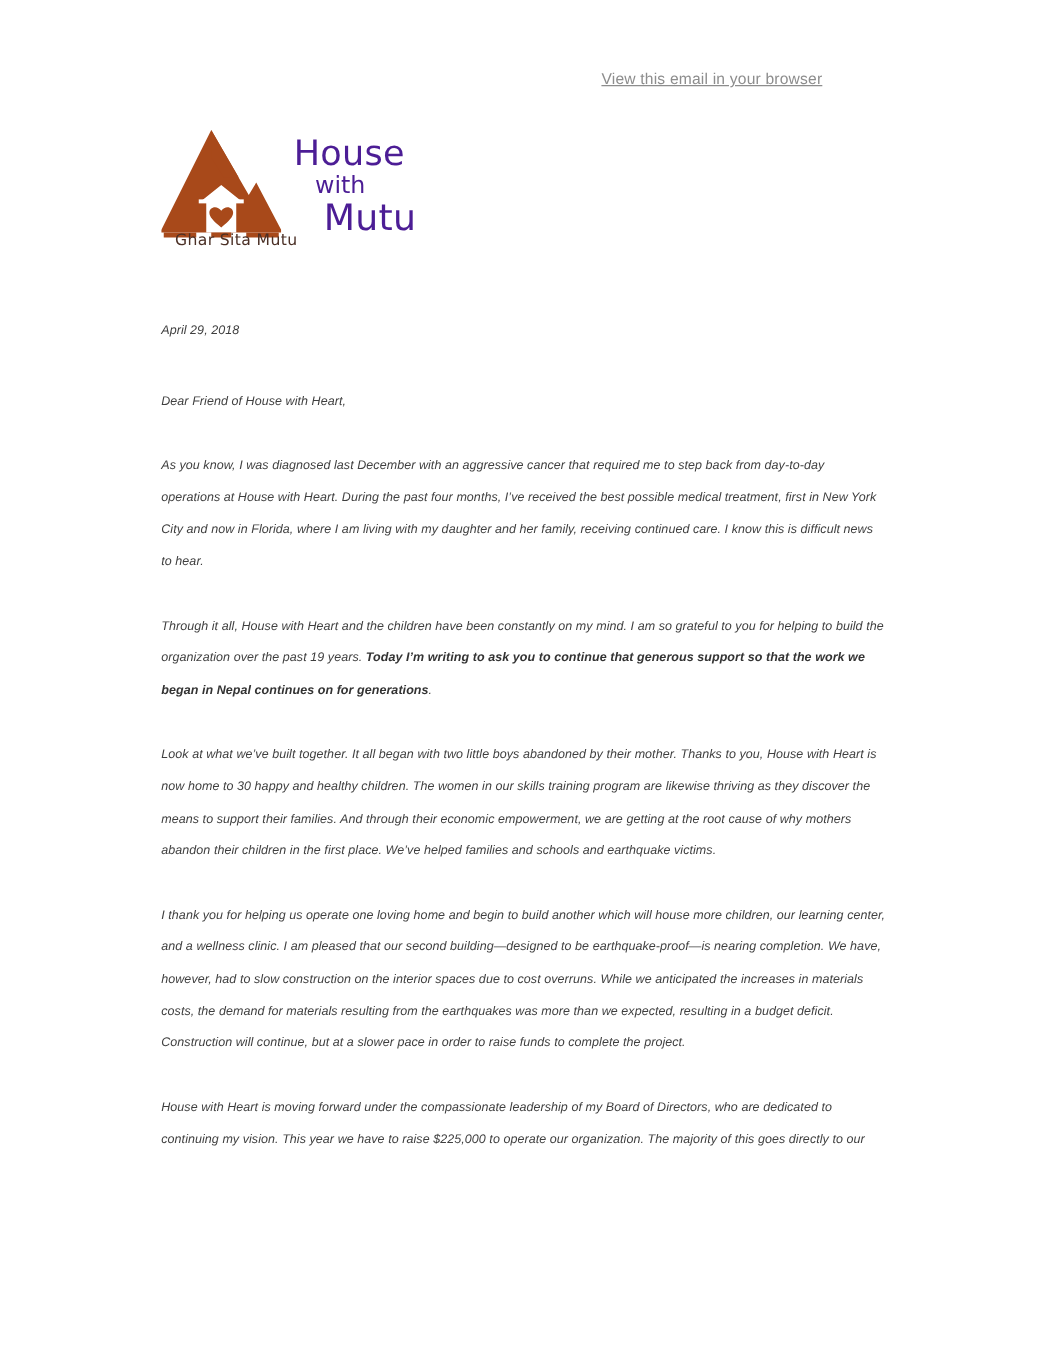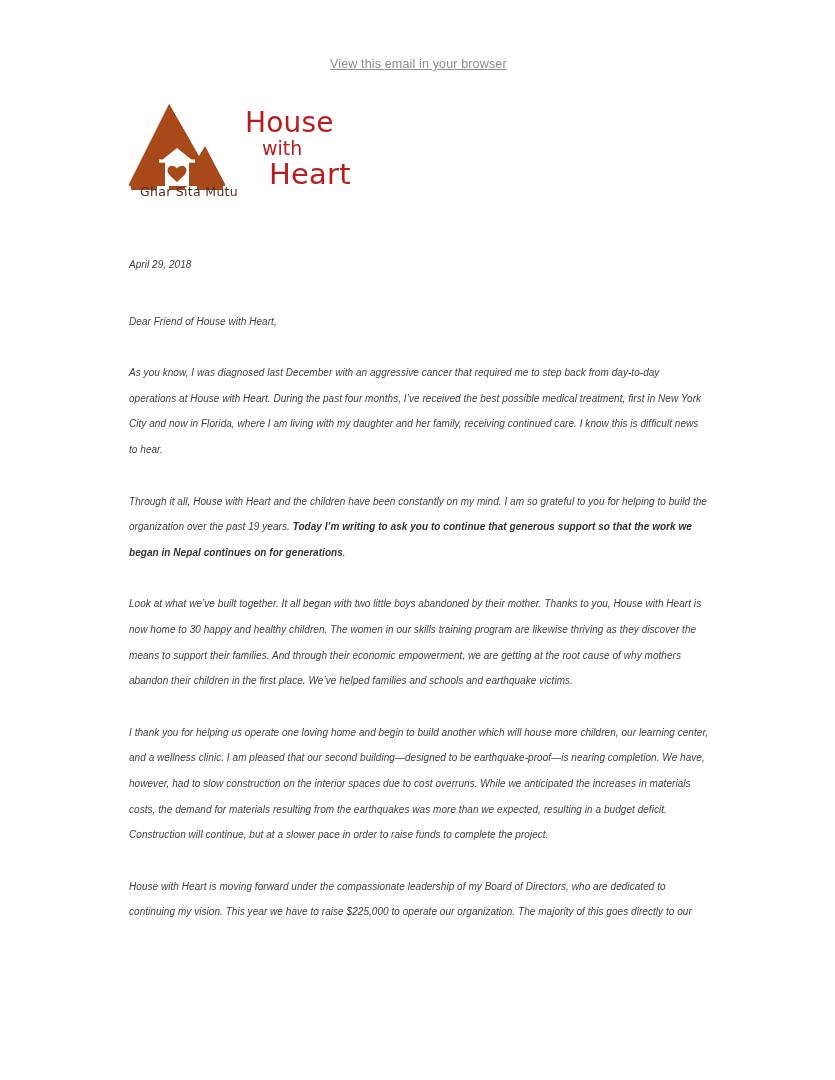--- a/index.html
+++ b/index.html
@@ -22,21 +22,21 @@
     position: relative;
     background: #ffffff;
   }
 
   
   .preheader {
     position: absolute;
     top: 54px;
     left: 0;
     width: 809px;
-    text-align: left;
+    text-align: center;
   }
   .preheader-link {
     display: inline-block;
     margin-left: 330px;
     font-size: 12.5px;
     line-height: 16px;
     color: #8d8d8d;
     text-decoration: underline;
     letter-spacing: 0.15px;
     cursor: pointer;
@@ -52,24 +52,24 @@
   }
   .logo-mark {
     position: absolute;
     left: 0;
     top: 0;
     width: 96px;
     height: 112px;
   }
   .logo-words {
     position: absolute;
-    left: 98px;
+    left: 88px;
     top: 10px;
     width: 215px;
-    color: #b91c1c;
+    color: #4c1d95;
   }
   .lw-house {
     font-family: "DejaVu Sans", sans-serif;
     font-size: 28px;
     line-height: 29px;
     font-weight: 400;
     letter-spacing: 0.2px;
     margin-left: 18px;
   }
   .lw-with {
@@ -159,21 +159,21 @@
 
         <rect x="2" y="88" width="26" height="4" fill="#a8491a"></rect>
         <rect x="40" y="88" width="16" height="4" fill="#a8491a"></rect>
         <rect x="68" y="88" width="26" height="4" fill="#a8491a"></rect>
       </svg>
     </div>
 
     <div class="logo-words">
       <div class="lw-house">House</div>
       <div class="lw-with">with</div>
-      <div class="lw-heart">Heart</div>
+      <div class="lw-heart">Mutu</div>
     </div>
 
     <div class="logo-tagline">Ghar Sita Mutu</div>
   </div>
 
   <div class="letter">
 
     <p class="date">April 29, 2018</p>
 
     <p class="salutation">Dear Friend of House with Heart,</p>

